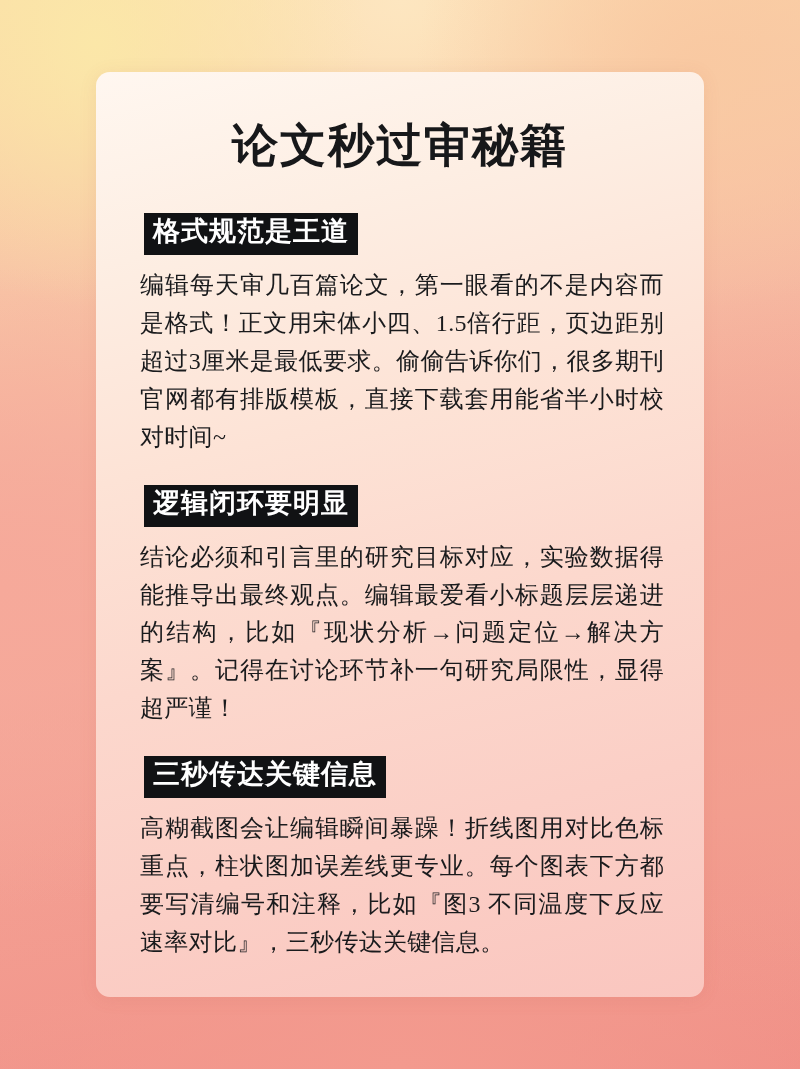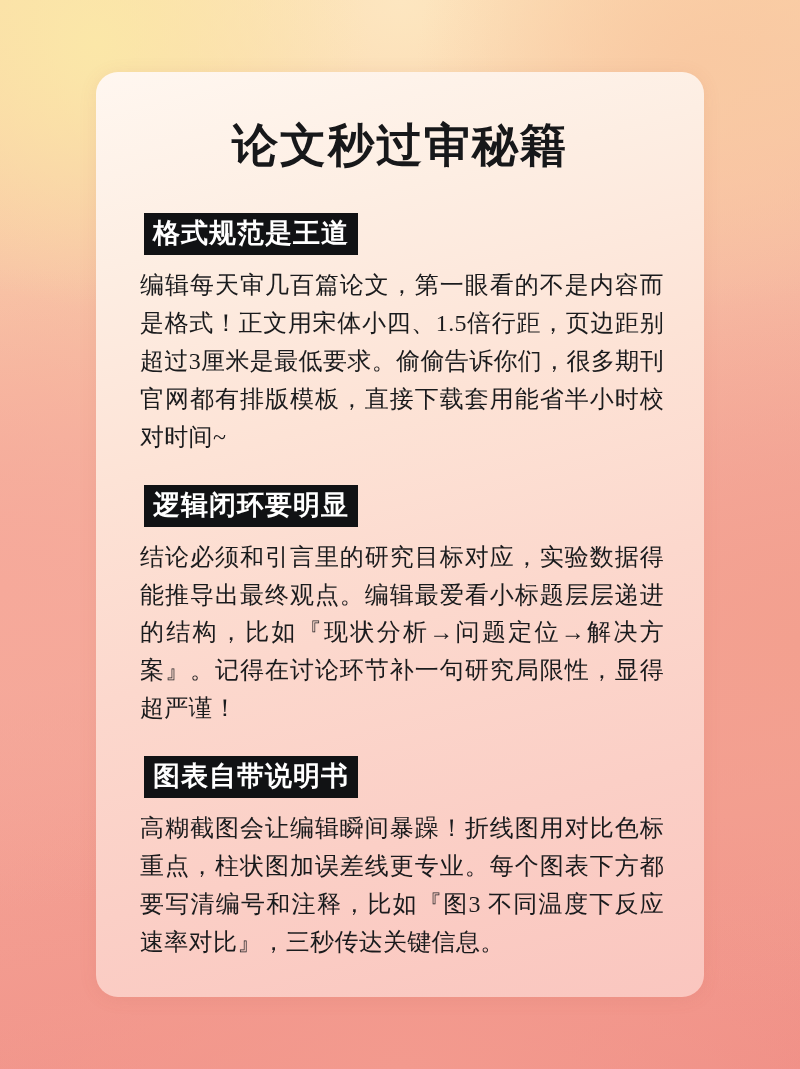--- a/index.html
+++ b/index.html
@@ -29,21 +29,21 @@
     align-items: center;
     justify-content: center;
   }
   .card {
     position: absolute;
     left: 96px;
     top: 72px;
     width: 608px;
     height: 925px;
     box-sizing: border-box;
-    border-radius: 22px;
+    border-radius: 14px;
     padding: 46px 40px 16px 40px;
     background: linear-gradient(165deg,
         #fff7f0 0%,
         #fdeee3 18%,
         #fde3d6 38%,
         #fcd8cd 58%,
         #fbcfc6 78%,
         #fac6bf 100%);
     box-shadow: 0 2px 18px rgba(180, 90, 70, 0.10);
     overflow: hidden;
@@ -64,21 +64,21 @@
   .section-heading {
     display: inline-block;
     background: #111214;
     color: #ffffff;
     font-size: 27px;
     font-weight: bold;
     line-height: 1.22;
     padding: 4px 9px 5px 9px;
     letter-spacing: 1px;
     margin: 0 0 12px 8px;
-    font-family: Liberation Serif, serif;
+    font-family: Liberation Mono, monospace;
   }
   .section-body {
     margin: 0 0 6px 4px;
     font-size: 24px;
     line-height: 1.58;
     color: #1a1b1d;
     text-align: justify;
     letter-spacing: 0.3px;
     font-family: "Liberation Serif", "DejaVu Serif", serif;
   }
@@ -98,18 +98,18 @@
       <div class="section-heading">格式规范是王道</div>
       <p class="section-body">编辑每天审几百篇论文，第一眼看的不是内容而是格式！正文用宋体小四、1.5倍行距，页边距别超过3厘米是最低要求。偷偷告诉你们，很多期刊官网都有排版模板，直接下载套用能省半小时校对时间~</p>
     </div>
 
     <div class="section">
       <div class="section-heading">逻辑闭环要明显</div>
       <p class="section-body">结论必须和引言里的研究目标对应，实验数据得能推导出最终观点。编辑最爱看小标题层层递进的结构，比如『现状分析→问题定位→解决方案』。记得在讨论环节补一句研究局限性，显得超严谨！</p>
     </div>
 
     <div class="section">
-      <div class="section-heading">图表自带说明书</div>
+      <div class="section-heading">三秒传达关键信息</div>
       <p class="section-body">高糊截图会让编辑瞬间暴躁！折线图用对比色标重点，柱状图加误差线更专业。每个图表下方都要写清编号和注释，比如『图3 不同温度下反应速率对比』，三秒传达关键信息。</p>
     </div>
 
   </div>
 </div>
 
 </body></html>

